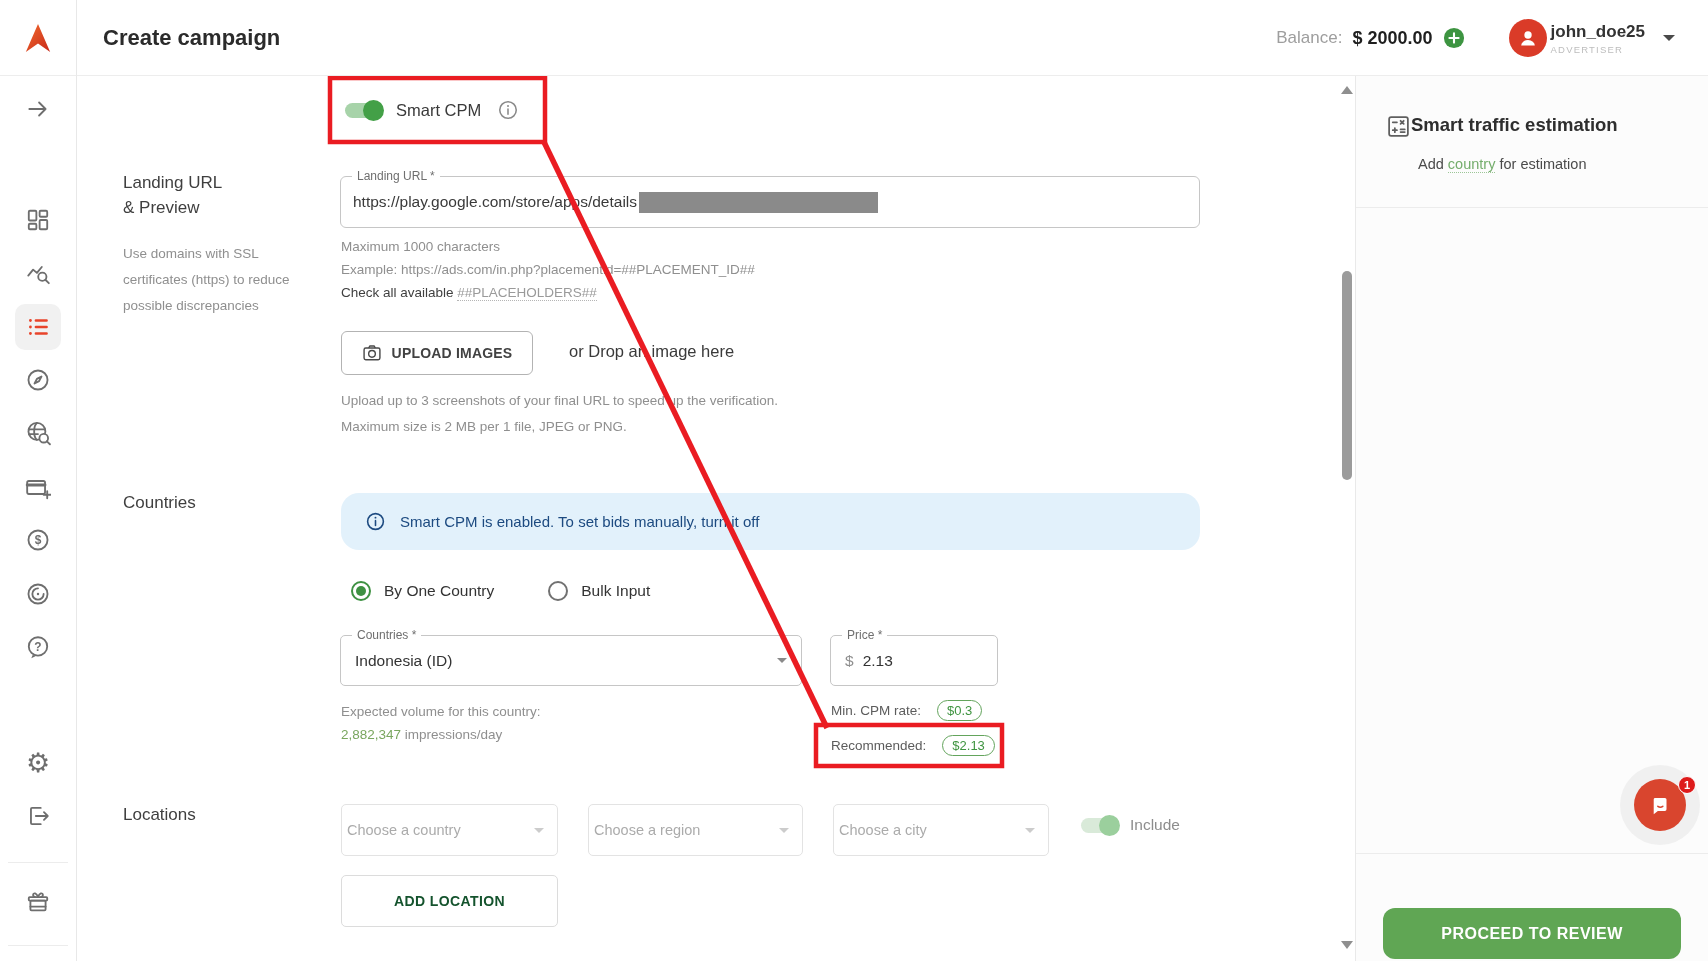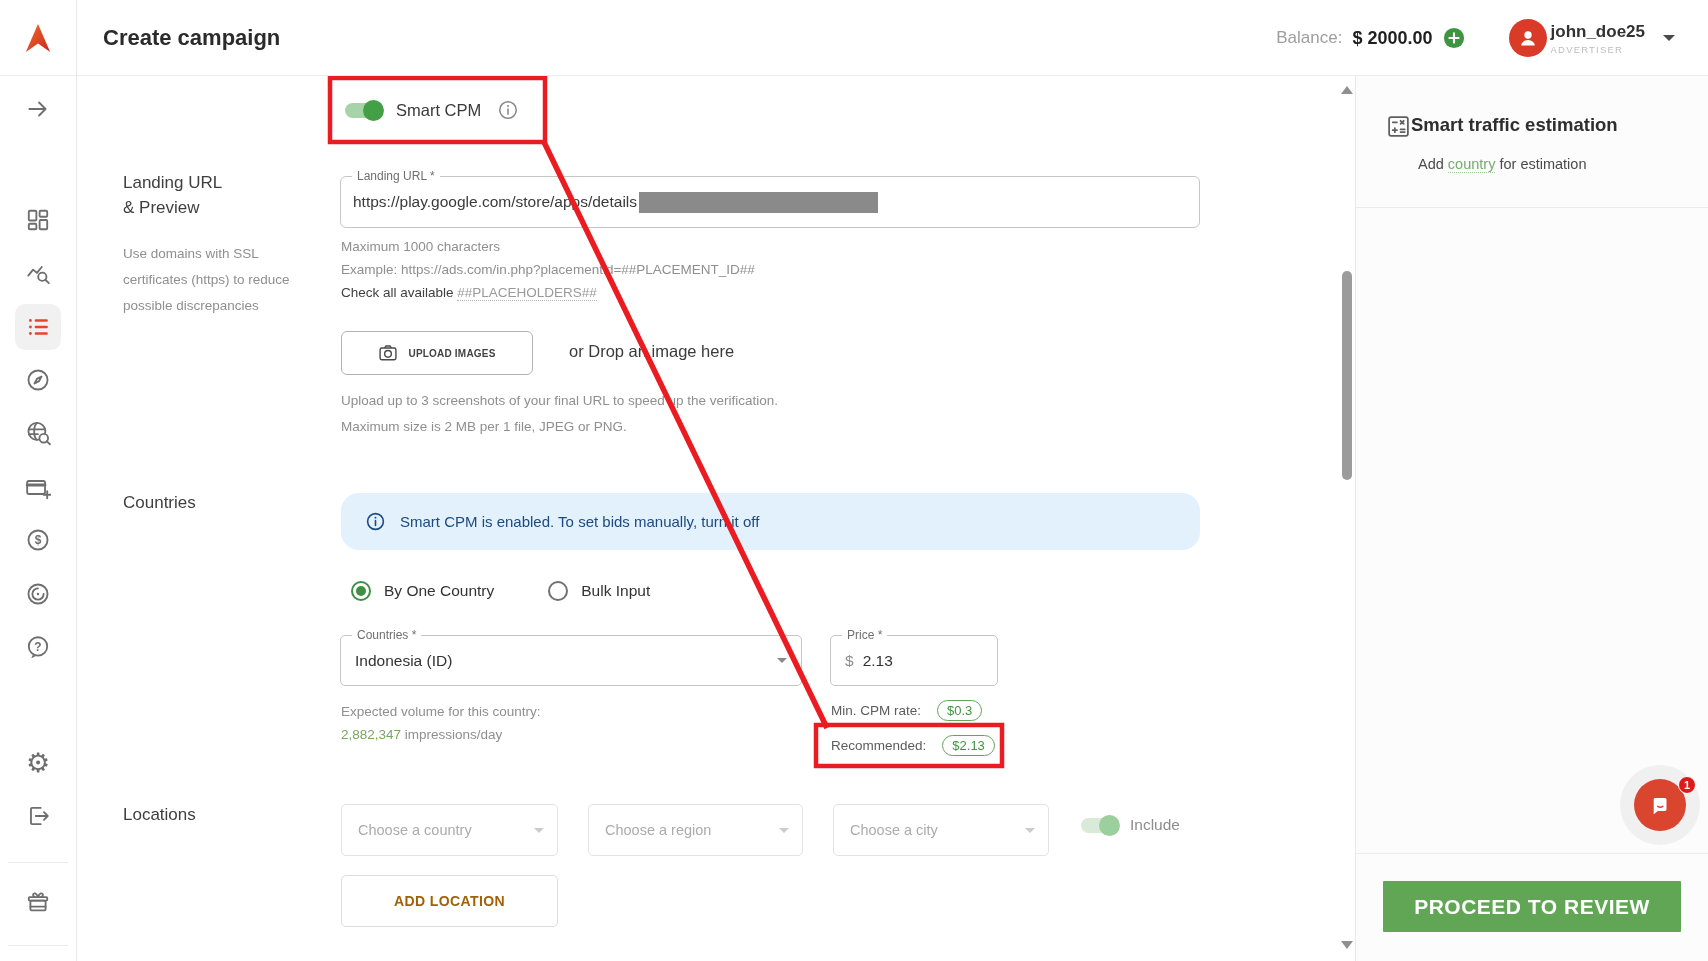--- a/index.html
+++ b/index.html
@@ -59,21 +59,21 @@
   .url-value { font-size:15.5px; color:#3a3a3a; white-space:nowrap; }
   .redaction { display:inline-block; width:239px; height:21px; background:#8a8a8a; margin-left:2px; vertical-align:middle; }
 
   .url-hints { position:absolute; left:264px; top:159px; font-size:13.5px; color:#8f8f8f; line-height:23px; }
   .dark-text { color:#3f3f3f; }
   .dotted-link { color:#9a9a9a; border-bottom:1px dotted #b5b5b5; cursor:pointer; }
 
   .upload-btn { position:absolute; left:264px; top:255px; width:192px; height:44px;
     border:1px solid #b3b3b3; border-radius:6px; background:#fff; display:flex; align-items:center;
     justify-content:center; gap:10px; cursor:pointer; }
-  .upload-btn span { font-size:10px; font-weight:700; color:#424242; letter-spacing:.2px; }
+  .upload-btn span { font-size:14px; font-weight:700; color:#424242; letter-spacing:.2px; }
   .drop-hint { position:absolute; left:492px; top:266px; font-size:16.5px; color:#3a3a3a; }
   .upload-notes { position:absolute; left:264px; top:312px; font-size:13.5px; color:#8f8f8f; line-height:26px; }
 
   .banner { position:absolute; left:264px; top:417px; width:859px; height:57px; background:#e2f1fb;
     border-radius:18px; display:flex; align-items:center; padding-left:24px; gap:14px; }
   .banner-text { font-size:15px; color:#1c4a80; }
 
   .radio-row { position:absolute; left:274px; top:505px; display:flex; align-items:center; }
   .radio { width:20px; height:20px; border-radius:50%; border:2px solid #717171; position:relative; cursor:pointer; }
   .radio.checked { border-color:#3e9142; }
@@ -94,51 +94,51 @@
     letter-spacing:.4px; cursor:pointer; }
 
   .volume { position:absolute; left:264px; top:624px; font-size:13.5px; color:#8f8f8f; line-height:23px; }
   .green-num { color:#79a65e; }
 
   .rate-row { position:absolute; left:754px; display:flex; align-items:center; gap:16px; height:24px; }
   .rate-label { font-size:13.5px; color:#5c5c5c; }
   .pill { border:1.4px solid #63a45c; border-radius:12px; color:#3f9440; font-size:13px; padding:2px 9px; }
 
   .loc-select { position:absolute; height:52px; border:1px solid #e3e3e3; border-radius:5px; background:#fff;
-    display:flex; align-items:center; padding-left:16px; color:#ababab; font-size:14.5px; }
+    display:flex; align-items:center; padding-left:5px; color:#ababab; font-size:14.5px; }
   .loc-caret { position:absolute; right:13px; top:23px; width:0; height:0;
     border-left:5px solid transparent; border-right:5px solid transparent; border-top:5px solid #cccccc; }
   .toggle.dim { background:#d9ead9; }
   .toggle.dim .knob { background:#9bcf9d; }
   .include-label { position:absolute; left:1053px; top:740px; font-size:15.5px; color:#8d8d8d; }
   .disabled-btn { position:absolute; left:264px; top:799px; width:217px; height:52px; border:1px solid #dcdcdc;
     border-radius:5px; background:#fff; display:flex; align-items:center; justify-content:center;
-    font-size:14px; font-weight:700; color:#a16207; letter-spacing:.4px; }
+    font-size:14px; font-weight:700; color:#14532d; letter-spacing:.4px; }
 
   .annotation-svg { position:absolute; left:0; top:0; width:1264px; height:885px; z-index:30; pointer-events:none; }
 
   
   .sb-up { position:absolute; left:1341px; top:86px; width:0; height:0; z-index:5;
     border-left:6px solid transparent; border-right:6px solid transparent; border-bottom:8px solid #8f8f8f; cursor:pointer; }
   .sb-down { position:absolute; left:1341px; top:941px; width:0; height:0; z-index:5;
     border-left:6px solid transparent; border-right:6px solid transparent; border-top:8px solid #8f8f8f; cursor:pointer; }
   .sb-thumb { position:absolute; left:1342px; top:271px; width:10px; height:209px; border-radius:5px;
     background:#9b9b9b; z-index:5; cursor:pointer; }
 
   
   .right-panel { position:absolute; left:1355px; top:76px; right:0; bottom:0; background:#fcfcfc;
     border-left:1px solid #e9e9e9; }
   .est-header { position:absolute; left:30px; top:38px; display:flex; align-items:flex-start; }
   .est-title { font-size:18.5px; font-weight:700; color:#2e2e2e; }
   .est-sub { position:absolute; left:62px; top:80px; font-size:14.5px; color:#4a4a4a; }
   .green-link { color:#74ad6c; border-bottom:1px dotted #9cc697; cursor:pointer; }
   .panel-divider-top { position:absolute; left:0; right:0; top:131px; height:1px; background:#ececec; }
   .panel-divider-bottom { position:absolute; left:0; right:0; top:777px; height:1px; background:#ececec; }
-  .proceed-btn { position:absolute; left:27px; top:805px; width:298px; height:51px; background:#60a654;
-    border:none; border-radius:1px; color:#fff; font-size:21px; font-weight:700; letter-spacing:.5px;
+  .proceed-btn { position:absolute; left:27px; top:832px; width:298px; height:51px; background:#60a654;
+    border:none; border-radius:12px; color:#fff; font-size:16px; font-weight:700; letter-spacing:.5px;
     font-family:"Liberation Sans", sans-serif; cursor:pointer; display:flex; align-items:center; justify-content:center; }
 
   .chat-halo { position:absolute; left:264px; top:689px; width:80px; height:80px; border-radius:50%;
     background:rgba(226,226,226,.45); }
   .chat-btn { position:absolute; left:278px; top:703px; width:52px; height:52px; border-radius:50%;
     background:#d9452e; display:flex; align-items:center; justify-content:center; cursor:pointer; }
   .chat-badge { position:absolute; left:322px; top:700px; width:18px; height:18px; border-radius:50%;
     background:#de1b1b; color:#fff; font-size:11px; font-weight:700; display:flex; align-items:center;
     justify-content:center; border:1px solid #fff; }
 </style>

